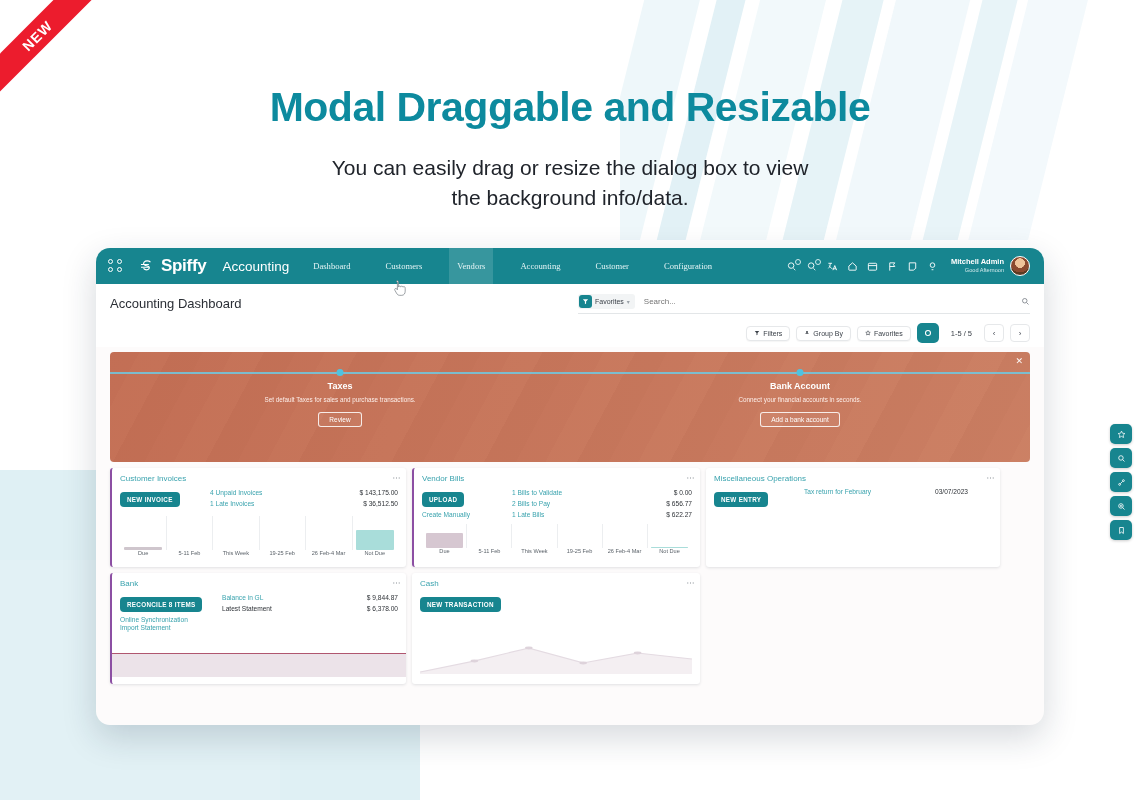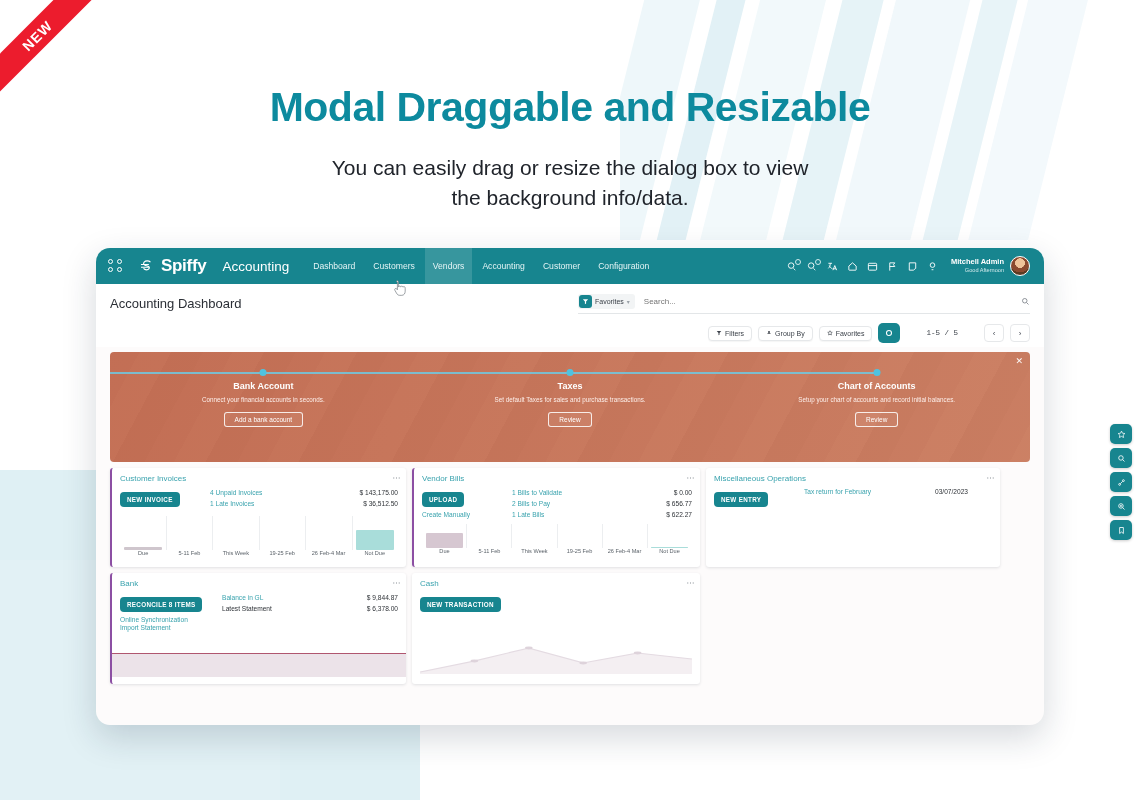--- a/index.html
+++ b/index.html
@@ -68,21 +68,21 @@
     padding: 0 6px 0 12px; position: relative;
   }
   .apps-icon { width: 15px; height: 15px; display: grid;
     grid-template-columns: 1fr 1fr; gap: 2.5px; margin-right: 14px; }
   .apps-icon span { width: 5px; height: 5px; border-radius: 50%;
     border: 1.3px solid #fff; }
   .brand { display: flex; align-items: center; gap: 5px; margin-right: 16px; }
   .brand-mark { width: 19px; height: 19px; }
   .brand-name { color: #fff; font-size: 17px; font-weight: bold; letter-spacing: -.3px; text-align: right; }
   .app-name { color: #fff; font-size: 13.5px; margin-right: 16px; }
-  .nav-links { display: flex; align-items: center; gap: 2px; height: 100%; }
+  .nav-links { display: flex; align-items: center; gap: 19px; height: 100%; font-family: Liberation Serif, serif; }
   .nav-link {
     color: #e4f4f5; font-size: 8.6px; padding: 0 8px; height: 100%;
     display: flex; align-items: center; white-space: nowrap;
   }
   .nav-link.active { background: rgba(255,255,255,.14); }
   .nav-right { margin-left: auto; display: flex; align-items: center; gap: 9px; padding-right: 8px; }
   .nav-ico { position: relative; color: #fff; display: flex; align-items: center; }
   .nav-ico .badge {
     position: absolute; top: -2px; right: -3px; width: 6px; height: 6px;
     border-radius: 50%; background: #17858f; border: 1px solid #cfeaec;
@@ -125,21 +125,21 @@
     gap: 6px; margin-top: 9px; }
   .cp-btn {
     display: flex; align-items: center; gap: 3px; font-size: 7px; color: #3b4149;
     border: 1px solid #e6e8ea; background: #fff; border-radius: 4px;
     padding: 3px 7px; box-shadow: 0 1px 1px rgba(0,0,0,.04);
   }
   .cp-count {
     width: 22px; height: 20px; border-radius: 5px; background: #17858f;
     display: flex; align-items: center; justify-content: center;
   }
-  .pager { font-size: 7.5px; color: #3b4149; margin: 0 20px; font-family: Liberation Mono, monospace; }
+  .pager { font-size: 7.5px; color: #3b4149; margin: 0 6px; }
   .arrow-btn {
     width: 20px; height: 18px; border: 1px solid #e6e8ea; background: #fff;
     border-radius: 4px; display: flex; align-items: center; justify-content: center;
     color: #4a5059; font-size: 8px;
   }
 
   
   .onboard {
     position: relative; margin: 5px 14px 0; height: 110px; border-radius: 4px;
     overflow: hidden;
@@ -400,41 +400,32 @@
   </div>
 
   <div class="onboard">
     <div class="closex">✕</div>
     <div class="steps">
       <div class="step">
         <div class="dotline">
             <div class="bar"></div>
             <div class="dot"></div>
           </div>
-        <h4>Bank Account</h4>
-        <p>Connect your financial accounts in seconds.</p>
-        <span class="obtn">Add a bank account</span>
+        <h4>Taxes</h4>
+        <p>Set default Taxes for sales and purchase transactions.</p>
+        <span class="obtn">Review</span>
       </div>
       <div class="step">
         <div class="dotline">
             <div class="bar"></div>
             <div class="dot"></div>
           </div>
-        <h4>Taxes</h4>
-        <p>Set default Taxes for sales and purchase transactions.</p>
-        <span class="obtn">Review</span>
-      </div>
-      <div class="step">
-        <div class="dotline">
-            <div class="bar" style="right:50%"></div>
-            <div class="dot"></div>
-          </div>
-        <h4>Chart of Accounts</h4>
-        <p>Setup your chart of accounts and record initial balances.</p>
-        <span class="obtn">Review</span>
+        <h4>Bank Account</h4>
+        <p>Connect your financial accounts in seconds.</p>
+        <span class="obtn">Add a bank account</span>
       </div>
     </div>
   </div>
 
   <div class="cards">
 
     <div class="col" style="width:296px;">
       <div class="card" style="height:99px;">
         <div class="card-head">
           <div class="card-title">Customer Invoices</div>

